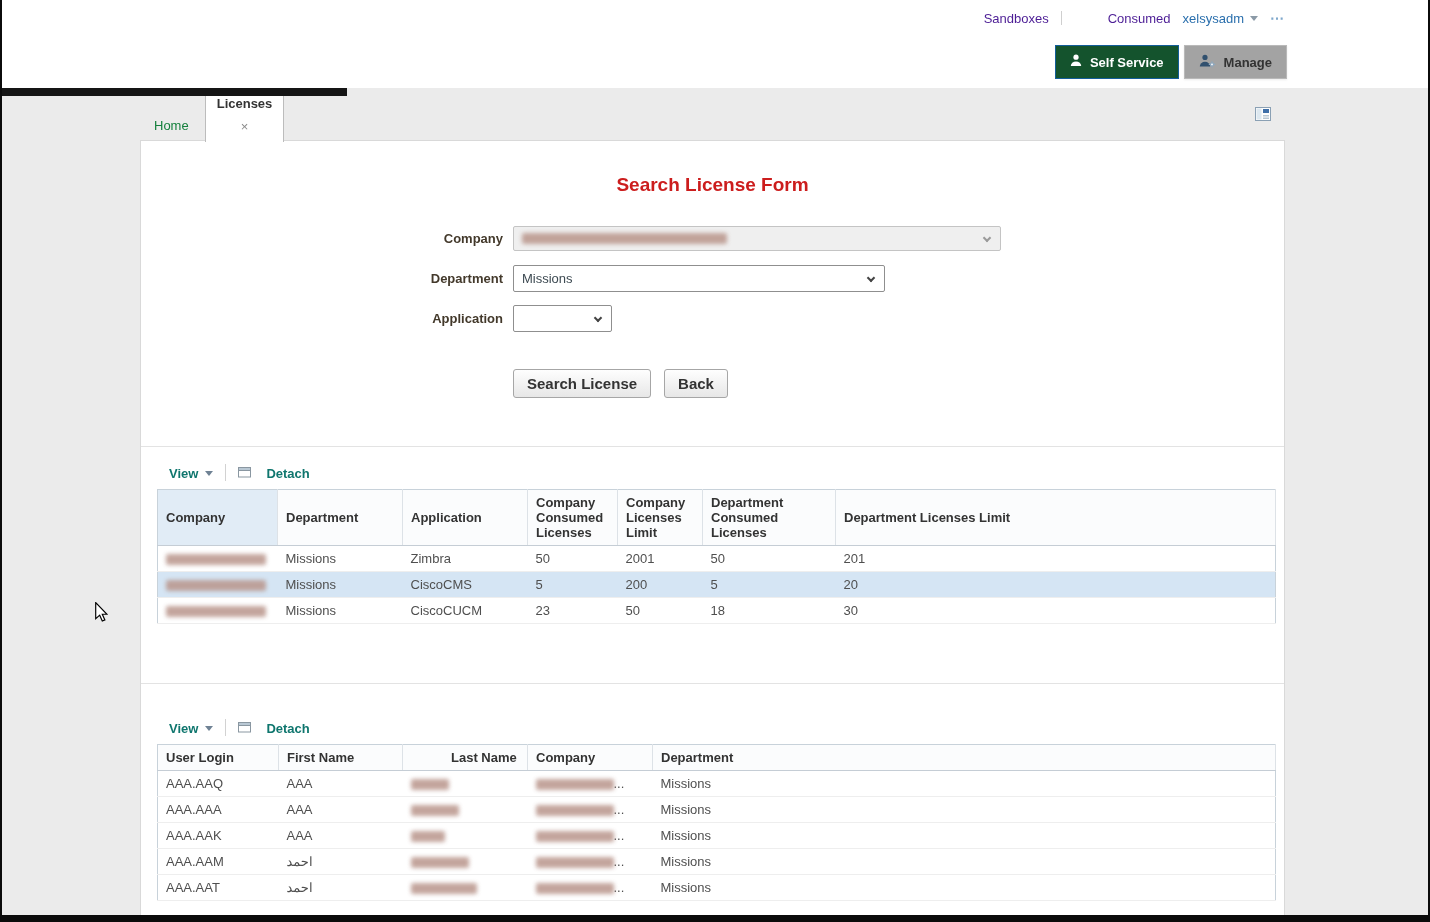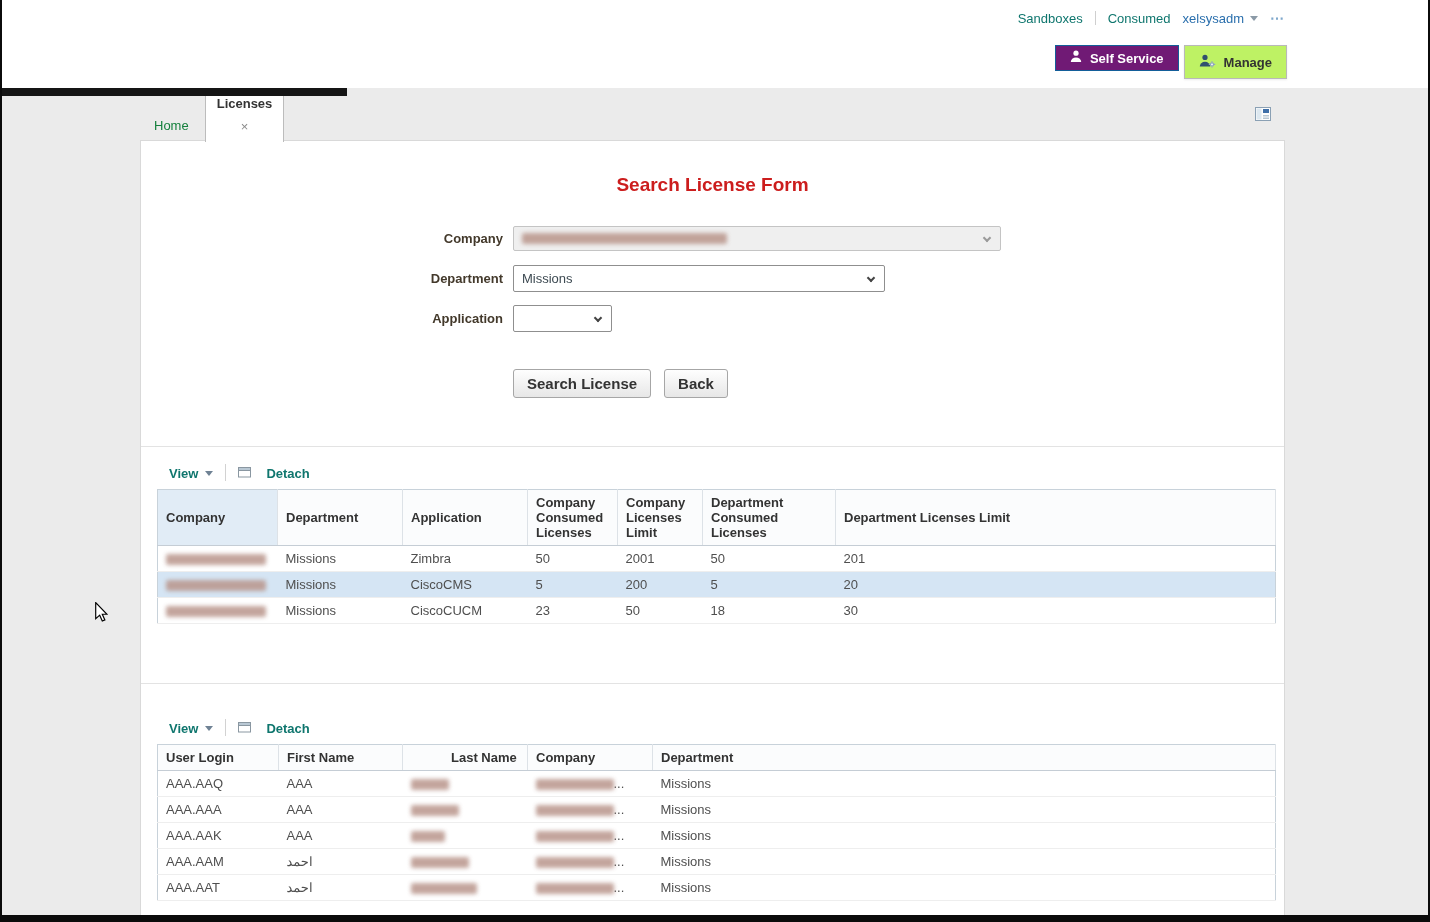--- a/index.html
+++ b/index.html
@@ -3,29 +3,29 @@
 <meta charset="utf-8">
 <style>
   * { box-sizing: border-box; }
   body { margin:0; background:#000; font-family:"Liberation Sans", sans-serif; }
   .screen { position:relative; width:1430px; height:922px; background:#0b0b0b; overflow:hidden; }
   .desktop { position:absolute; left:2px; top:0; width:1426px; height:915px; background:#ebebeb; overflow:hidden; }
 
   
   .topbar { position:absolute; left:0; top:0; width:100%; height:88px; background:#fff; }
   .topbar-links { position:absolute; top:10px; right:142px; display:flex; align-items:center; gap:12px; font-size:13px; }
-  .toplink { color:#0f766e; text-decoration:none; cursor:pointer; }
+  .toplink { color:#4c1d95; text-decoration:none; cursor:pointer;margin-left:34px; }
   .vsep { width:1px; height:14px; background:#cfcfcf; }
   .user-menu { display:flex; align-items:center; gap:6px; color:#2a6fad; cursor:pointer; }
   .caret-down { width:0; height:0; border-left:4px solid transparent; border-right:4px solid transparent; border-top:5px solid #8b9aa7; }
   .more { color:#7fa8cc; font-weight:bold; letter-spacing:2px; cursor:pointer; font-size:14px; }
   .topbar-buttons { position:absolute; top:45px; right:141px; display:flex; gap:5px; }
-  .btn-self { display:flex; align-items:center; gap:8px; background:#701a75; border:1px solid #135e99; color:#fff;
-              font-weight:bold; font-size:13px; height:26px; padding:4px 14px; cursor:pointer; font-family:inherit; }
-  .btn-manage { display:flex; align-items:center; gap:8px; background:#bef264; border:1px solid #b9b9b9; color:#333;
+  .btn-self { display:flex; align-items:center; gap:8px; background:#14532d; border:1px solid #135e99; color:#fff;
+              font-weight:bold; font-size:13px; height:34px; padding:4px 14px; cursor:pointer; font-family:inherit; }
+  .btn-manage { display:flex; align-items:center; gap:8px; background:#a3a3a3; border:1px solid #b9b9b9; color:#333;
               font-weight:bold; font-size:13px; height:34px; padding:0 14px; cursor:pointer; font-family:inherit;
               box-shadow:0 1px 2px rgba(0,0,0,.08); }
   .dark-notch { position:absolute; left:0; top:88px; width:345px; height:8px; background:#151515; z-index:3; }
 
   
   .workarea { position:absolute; left:0; top:88px; right:0; bottom:0; }
   .tabbar { position:absolute; left:138px; top:24px; height:29px; display:flex; align-items:flex-end; z-index:2; }
   .tab-home { padding:6px 16px 8px 14px; font-size:13px; color:#15803d; cursor:pointer; }
   .tab-active { display:flex; align-items:center; gap:9px; background:#fff; border:1px solid #bcbcbc; border-bottom:none;
                 padding:6px 11px 9px; font-size:13px; font-weight:bold; color:#333; border-radius:2px 2px 0 0;

